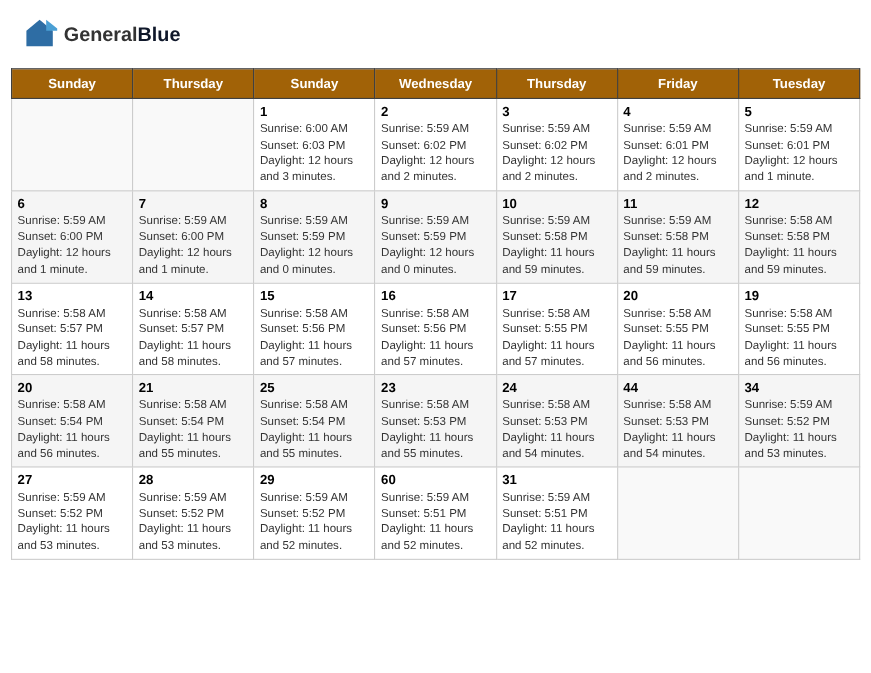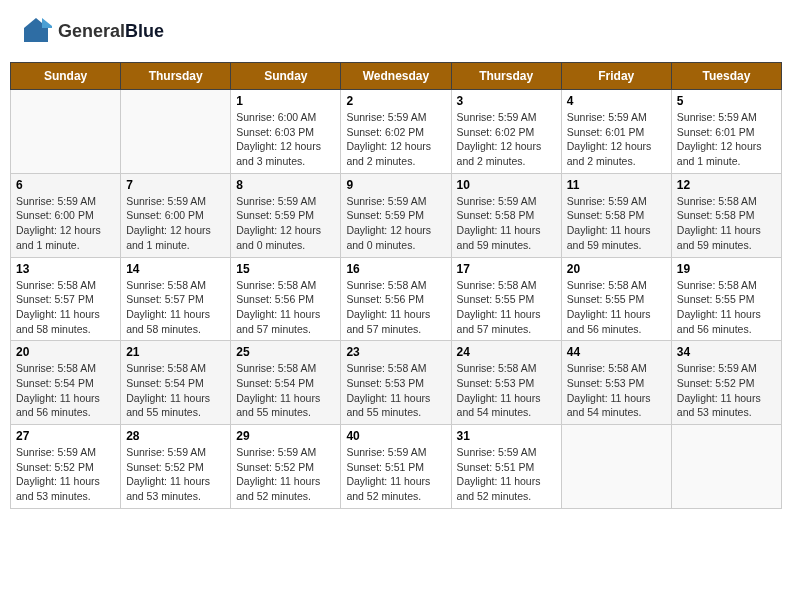--- a/index.html
+++ b/index.html
@@ -295,21 +295,21 @@
 Sunset: 5:52 PM
 Daylight: 11 hours and 53 minutes.</div>
         </td>
         <td>
           <span class="day-num">29</span>
           <div class="day-info">Sunrise: 5:59 AM
 Sunset: 5:52 PM
 Daylight: 11 hours and 52 minutes.</div>
         </td>
         <td>
-          <span class="day-num">40</span>
+          <span class="day-num">60</span>
           <div class="day-info">Sunrise: 5:59 AM
 Sunset: 5:51 PM
 Daylight: 11 hours and 52 minutes.</div>
         </td>
         <td>
           <span class="day-num">31</span>
           <div class="day-info">Sunrise: 5:59 AM
 Sunset: 5:51 PM
 Daylight: 11 hours and 52 minutes.</div>
         </td>

